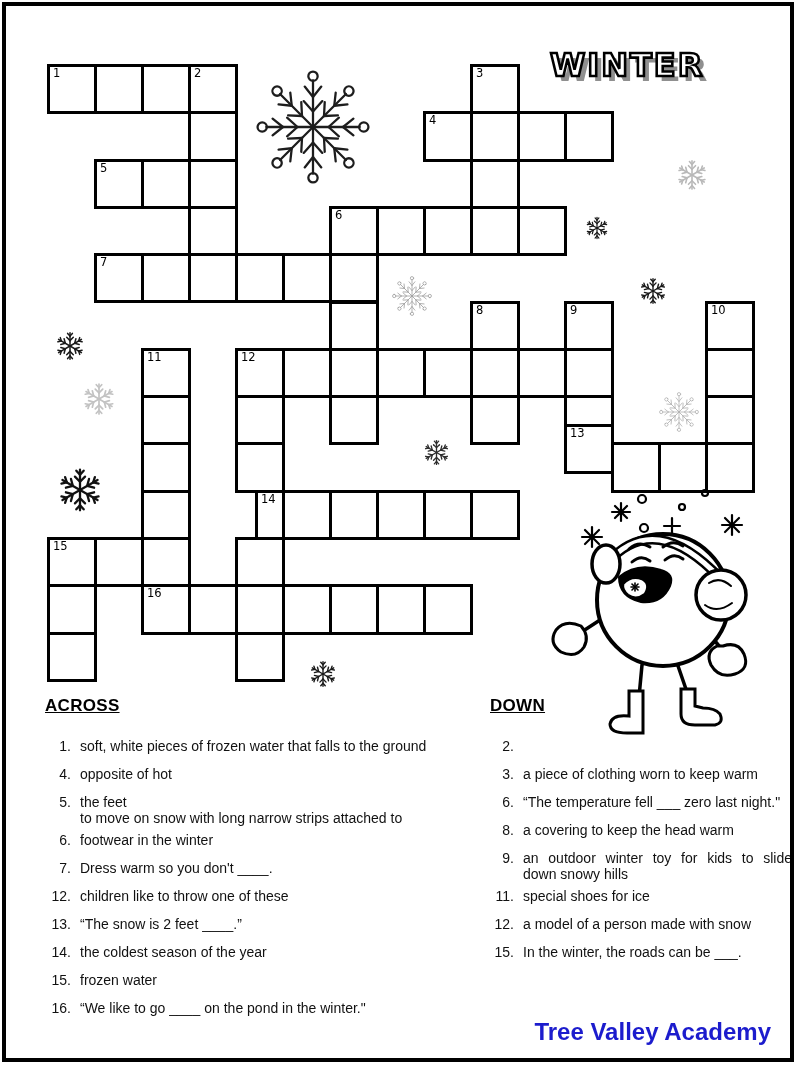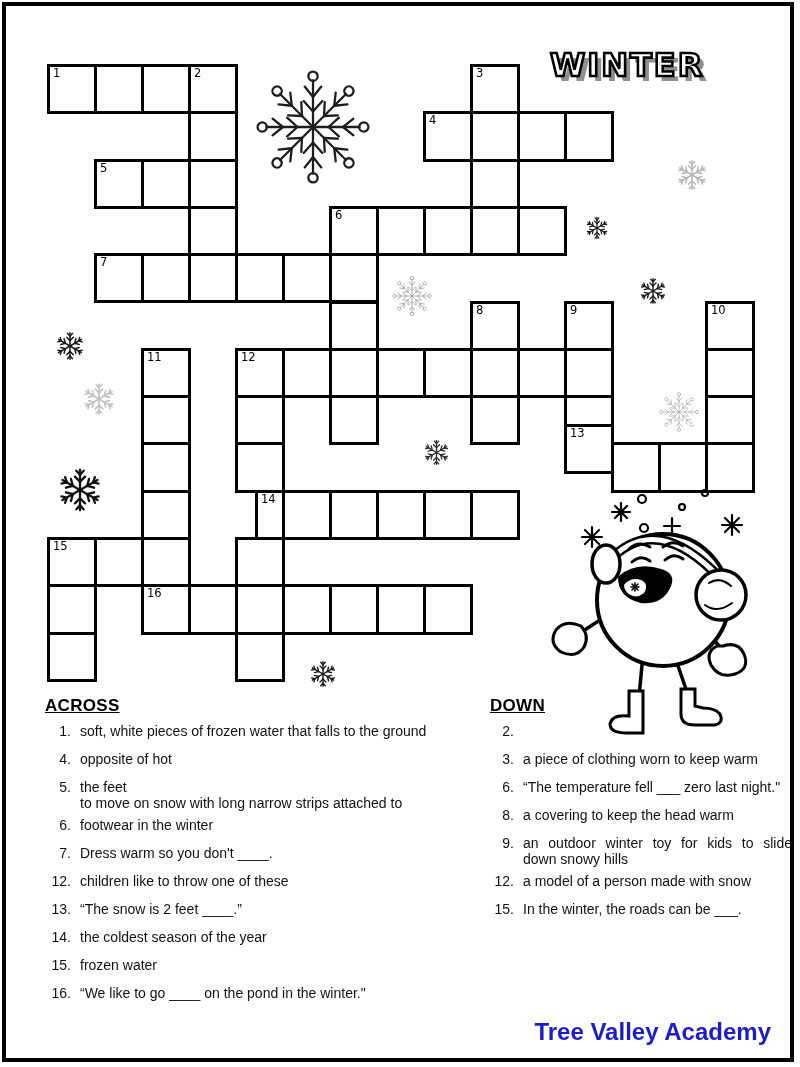--- a/index.html
+++ b/index.html
@@ -20,21 +20,21 @@
           border:3px solid #000; background:#fff; }
   .cell .num { position:absolute; top:0px; left:3px; font-size:11.5px; line-height:13px;
                font-family:"DejaVu Sans", sans-serif; color:#000; }
 
   
   .flake { position:absolute; pointer-events:none; }
 
   
   .clue-col { position:absolute; }
   .clue-header { font-size:17px; font-weight:bold; text-decoration:underline;
-                 color:#000; margin:0 0 7px 0; letter-spacing:0.3px; }
+                 color:#000; margin:0 0 22px 0; letter-spacing:0.3px; }
   .clue { display:flex; margin-bottom:12px; font-size:14px; line-height:16px; color:#111; }
   .clue.multi { margin-bottom:6px; }
   .cnum { flex:none; text-align:right; margin-right:9px; }
   .across .cnum { width:26px; }
   .down .cnum   { width:24px; }
   .ctext { flex:1; min-width:0; }
   .ctext .jline { text-align:justify; text-align-last:justify; }
 
   
   .brand { position:absolute; right:19px; top:1012px; font-size:24px; font-weight:bold; }
@@ -394,20 +394,26 @@
           </span>
         </div>
         <div class="clue multi">
           <span class="cnum">9.</span>
           <span class="ctext">
             <div class="jline">an outdoor winter toy for kids to slide</div>
             <div>down snowy hills</div>
           </span>
         </div>
         <div class="clue">
+          <span class="cnum">11.</span>
+          <span class="ctext">
+            <div>special shoes for ice</div>
+          </span>
+        </div>
+        <div class="clue">
           <span class="cnum">12.</span>
           <span class="ctext">
             <div>a model of a person made with snow</div>
           </span>
         </div>
         <div class="clue">
           <span class="cnum">15.</span>
           <span class="ctext">
             <div>In the winter, the roads can be ___.</div>
           </span>

